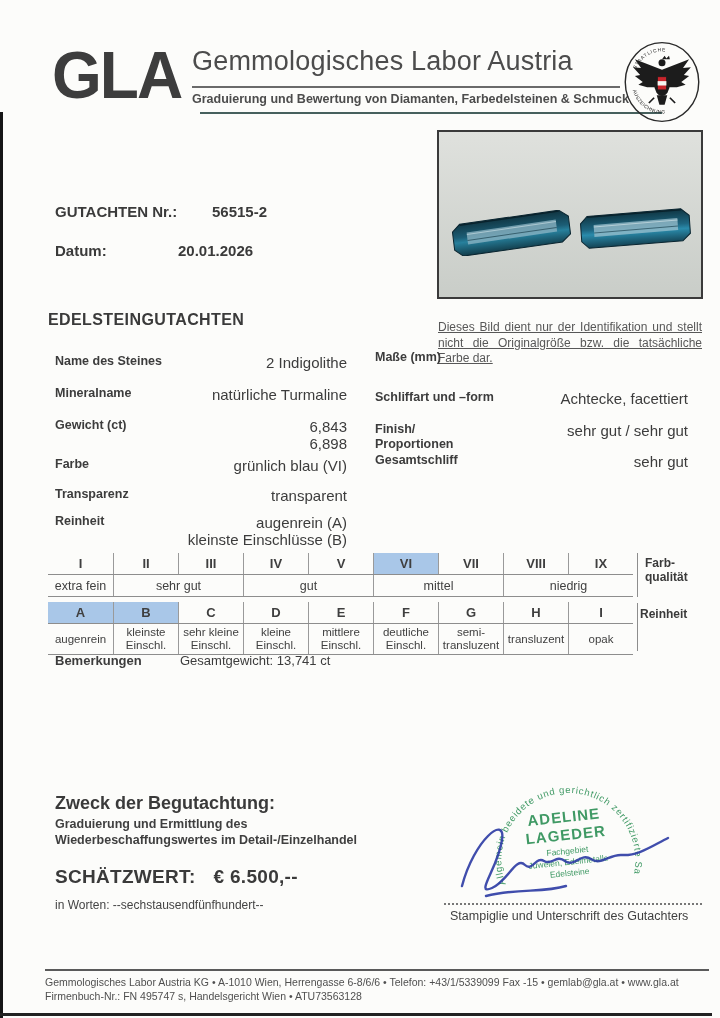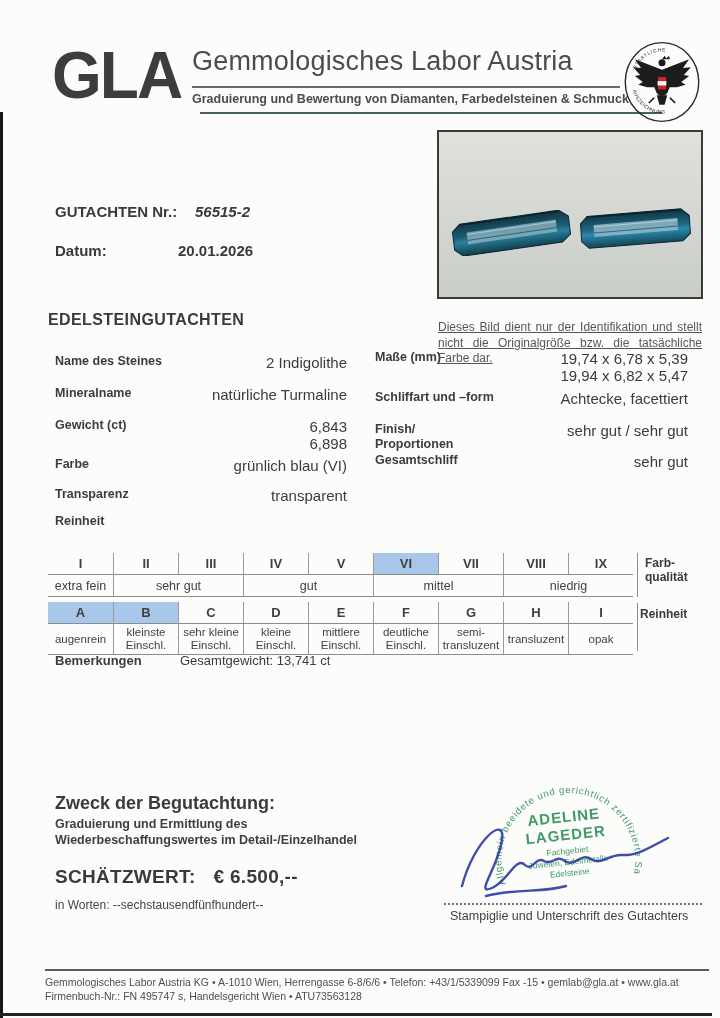--- a/index.html
+++ b/index.html
@@ -123,21 +123,21 @@
       <path d="M36,66 l-6,6 M54,66 l6,6" stroke="#1c1c1c" stroke-width="2"></path>
     </g>
     <g>
       <rect x="40" y="42" width="10" height="15" fill="#c8252c" stroke="#1c1c1c" stroke-width="0.8"></rect>
       <rect x="40" y="47" width="10" height="5" fill="#f5f5f2"></rect>
     </g>
   </svg>
 </div>
 
 <div class="abs rep-label" style="left:55px;top:203px;">GUTACHTEN Nr.:</div>
-<div class="abs rep-value" style="left:195px;top:203px;font-style:italic;">56515-2</div>
+<div class="abs rep-value" style="left:212px;top:203px;">56515-2</div>
 <div class="abs rep-label" style="left:55px;top:242px;">Datum:</div>
 <div class="abs rep-value" style="left:178px;top:242px;">20.01.2026</div>
 
 <div class="abs photo-box">
   <svg class="gem" style="left:12px;top:78px;" width="122" height="46" viewBox="0 0 122 46">
     <g transform="rotate(-7 61 23)">
       <defs>
         <linearGradient id="g1" x1="0" y1="0" x2="0" y2="1">
           <stop offset="0" stop-color="#10333f"></stop>
             <stop offset="0.45" stop-color="#1c5d75"></stop>
@@ -191,27 +191,27 @@
     <div class="spec-row">
       <span class="spec-label preline">Farbe</span>
       <span class="spec-value preline">grünlich blau (VI)</span>
     </div>
     <div class="spec-row">
       <span class="spec-label preline">Transparenz</span>
       <span class="spec-value preline">transparent</span>
     </div>
     <div class="spec-row">
       <span class="spec-label preline">Reinheit</span>
+      <span class="spec-value preline">augenrein (A)
+kleinste Einschlüsse (B)</span>
     </div>
   </div>
 <div class="abs spec-col spec-col-right" id="specs-right">
     <div class="spec-row">
       <span class="spec-label preline">Maße (mm)</span>
-      <span class="spec-value preline">19,74 x 6,78 x 5,39
-19,94 x 6,82 x 5,47</span>
     </div>
     <div class="spec-row">
       <span class="spec-label preline">Schliffart und –form</span>
       <span class="spec-value preline">Achtecke, facettiert</span>
     </div>
     <div class="spec-row">
       <span class="spec-label preline">Finish/
 Proportionen</span>
       <span class="spec-value preline">sehr gut / sehr gut</span>
     </div>

